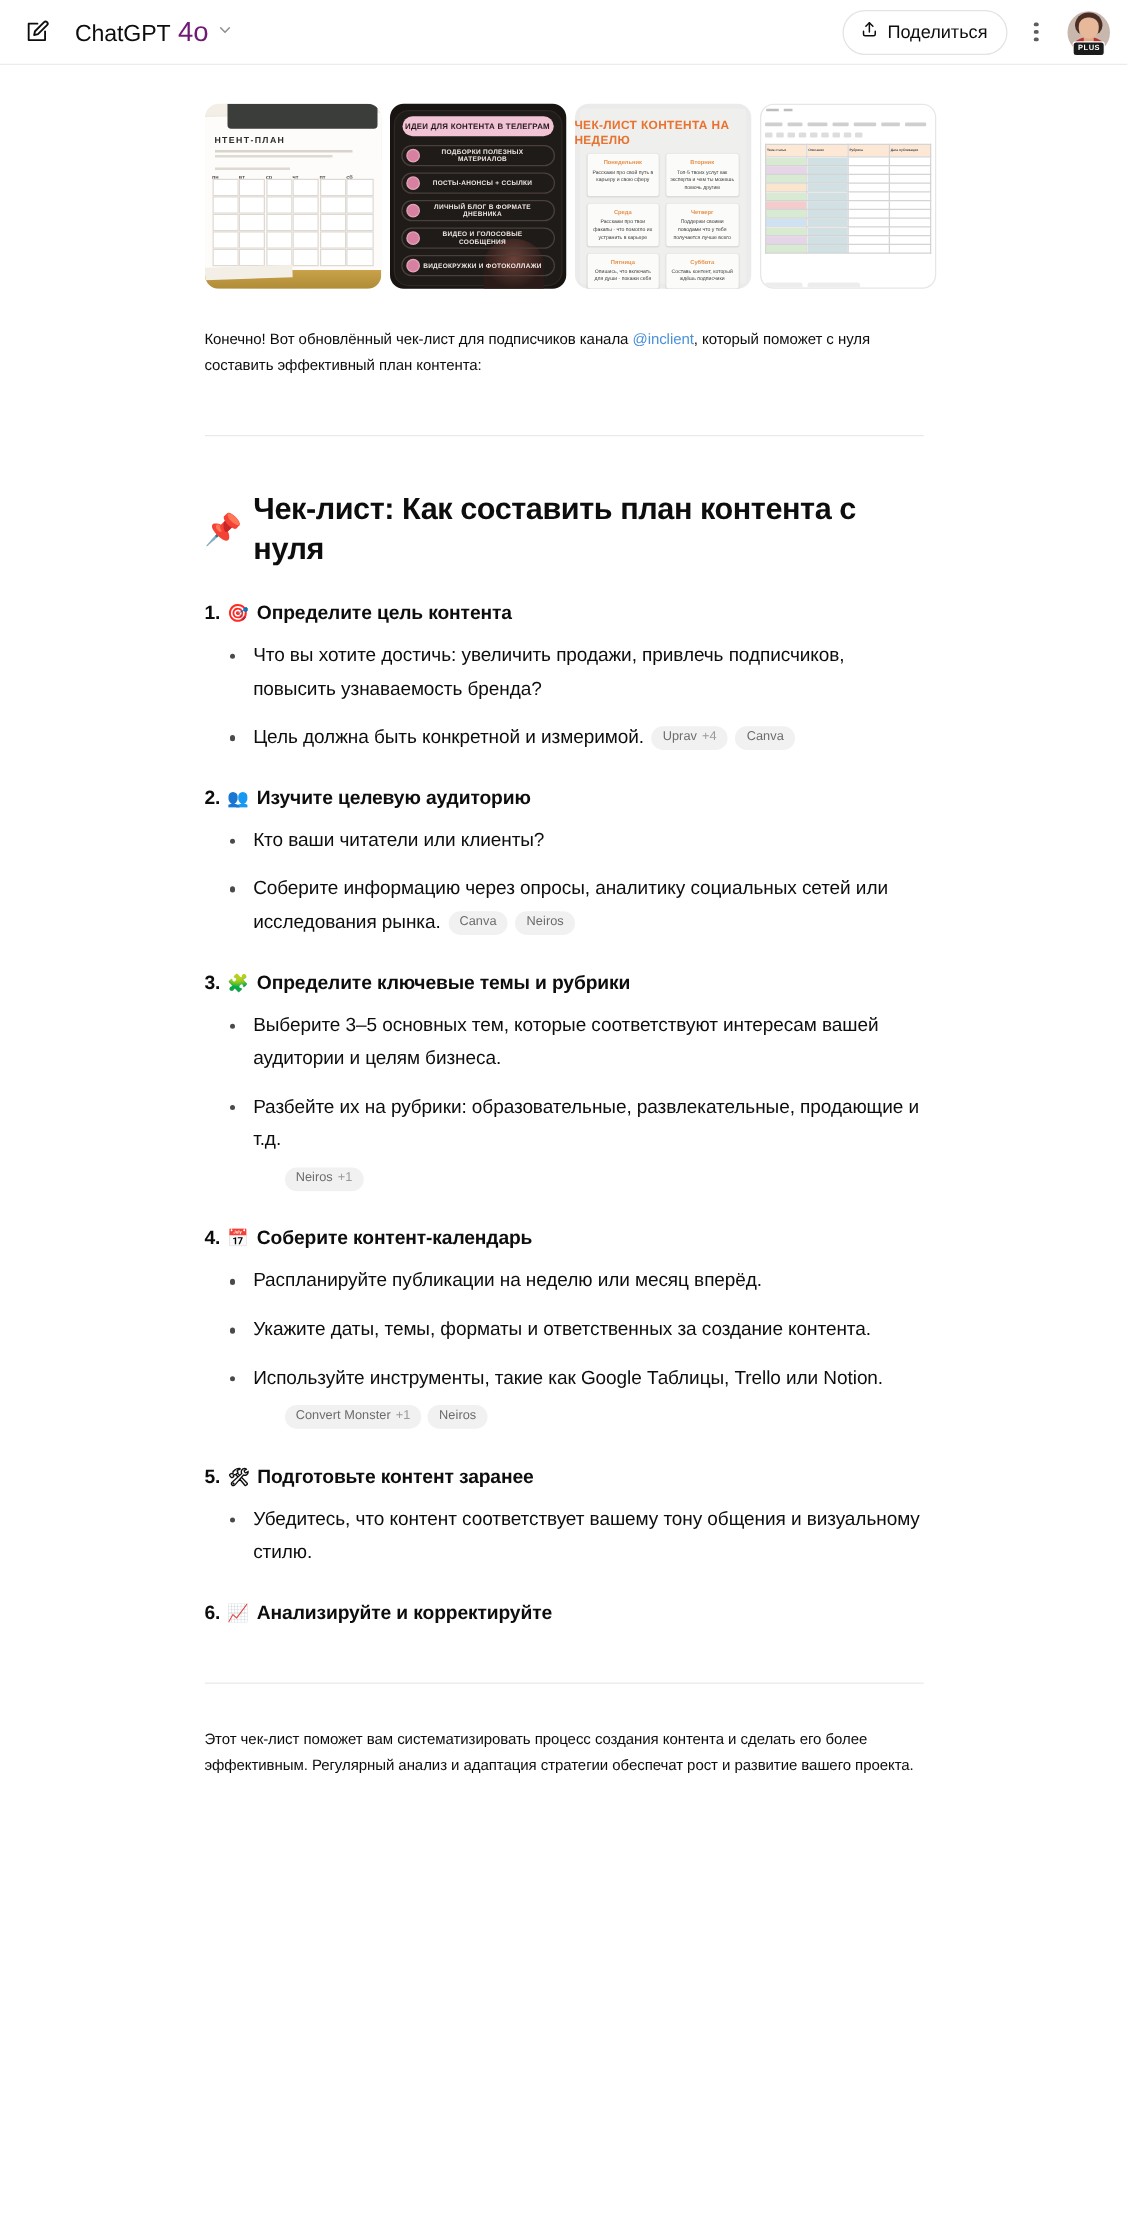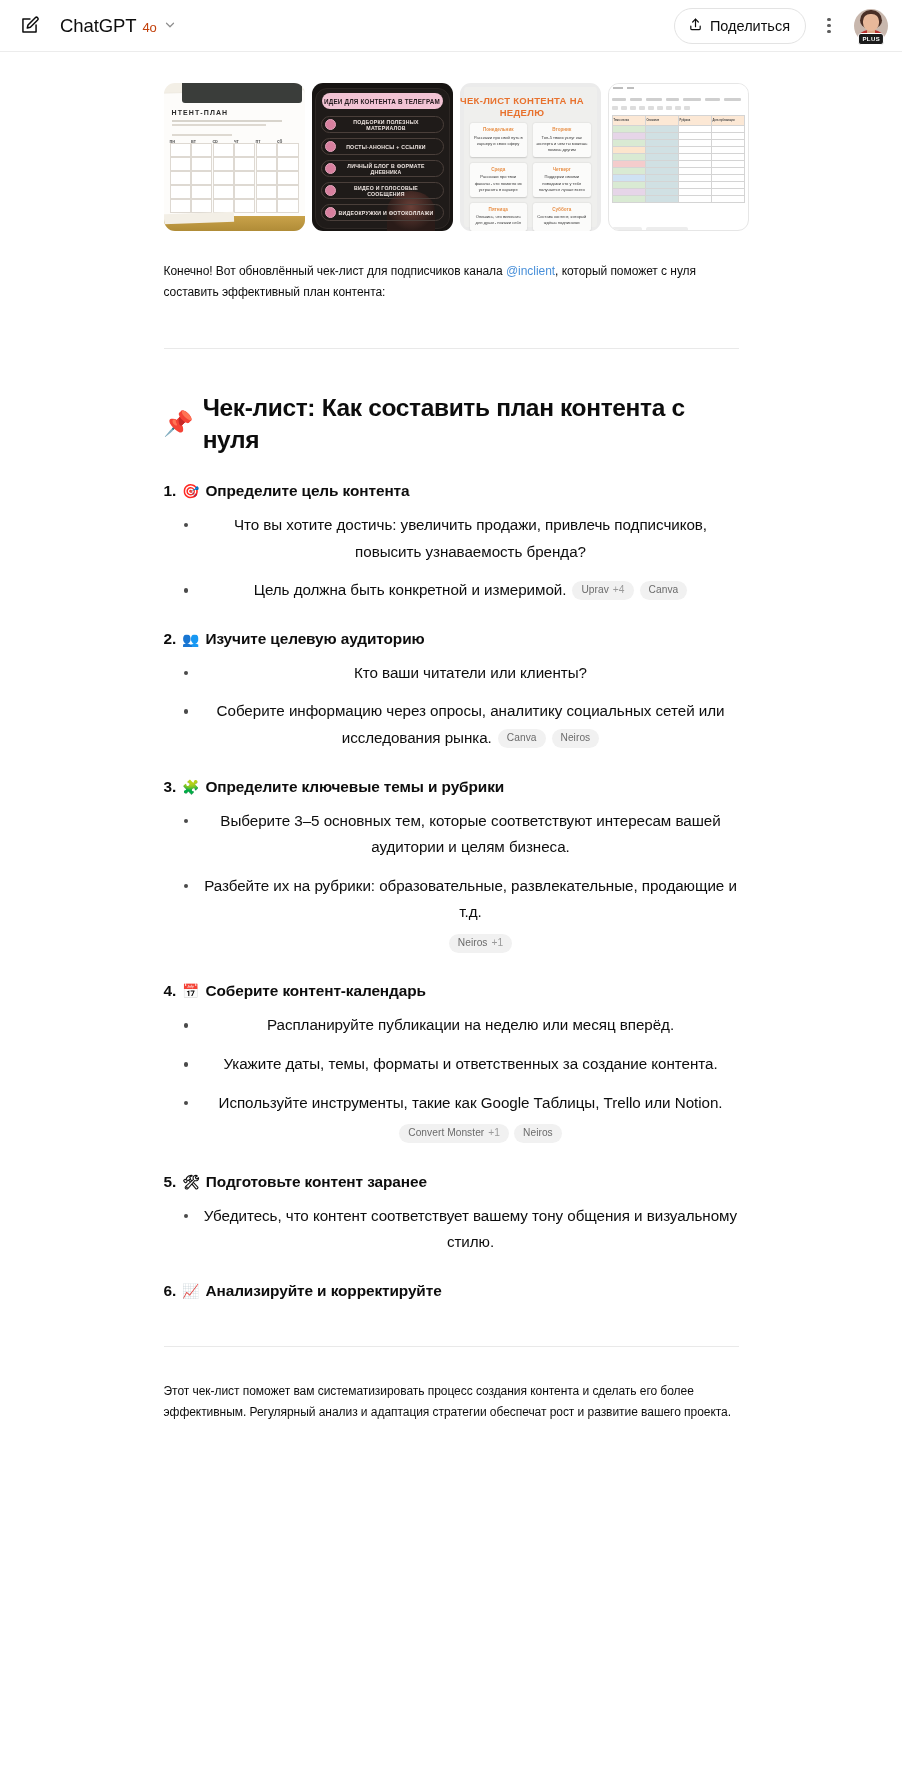--- a/index.html
+++ b/index.html
@@ -44,23 +44,23 @@
     cursor: pointer;
     white-space: nowrap;
   }
   .model-name {
     font-size: 18.5px;
     font-weight: 400;
     letter-spacing: -0.1px;
     color: #0d0d0d;
   }
   .model-version {
-    font-size: 13px;
+    font-size: 22px;
     font-weight: 400;
-    color: #c2410c;
+    color: #701a75;
     letter-spacing: -0.1px;
   }
   .chev { align-self: center; margin-left: 1px; }
 
   .topbar-spacer { flex: 1 1 auto; }
 
   .share-btn {
     display: flex;
     align-items: center;
     gap: 7px;
@@ -238,21 +238,21 @@
   .t2 .photo {
     position: absolute; right: 18px; bottom: 0; width: 48px; height: 40px;
     background: radial-gradient(circle at 50% 40%, #6b4038, #2a1b18 70%);
     border-radius: 50% 50% 0 0;
   }
 
   
   .t3 { background: #ebebeb; }
   .t3 .bgpaper { position: absolute; inset: 4px; background: #efefed; border-radius: 3px; }
   .t3 .h1 {
-    position: absolute; left: 0; right: 16px; top: 12px; text-align: center;
+    position: absolute; left: 0; right: 16px; top: 12px; text-align: left;
     font-size: 9.5px; font-weight: 800; color: #e8722e; letter-spacing: 0.3px; line-height: 1.25;
   }
   .t3 .cards {
     position: absolute; left: 10px; right: 10px; top: 40px; bottom: 4px;
     display: grid; grid-template-columns: 1fr 1fr; grid-template-rows: 1fr 1fr 1fr; gap: 6px;
   }
   .t3 .c {
     background: #fbfbfa; border-radius: 2px; box-shadow: 0 0.5px 1.5px rgba(0,0,0,.16);
     padding: 4px 3px; text-align: center;
   }
@@ -313,21 +313,21 @@
     letter-spacing: -0.1px;
     color: #0d0d0d;
     margin: 26px 0 12px 0;
     display: flex;
     align-items: baseline;
     gap: 6px;
   }
   .step-head .num { font-weight: 700; }
   .step-head .em { font-size: 14px; }
 
-  ul.bullets { list-style: none; margin: 0 0 0 14px; padding: 0; text-align: center; }
+  ul.bullets { list-style: none; margin: 0 0 0 14px; padding: 0; }
   ul.bullets li {
     position: relative;
     padding-left: 25px;
     font-size: 15.2px;
     line-height: 1.75;
     letter-spacing: -0.05px;
     color: #0d0d0d;
     margin-bottom: 12px;
   }
   ul.bullets li:last-child { margin-bottom: 0; }

